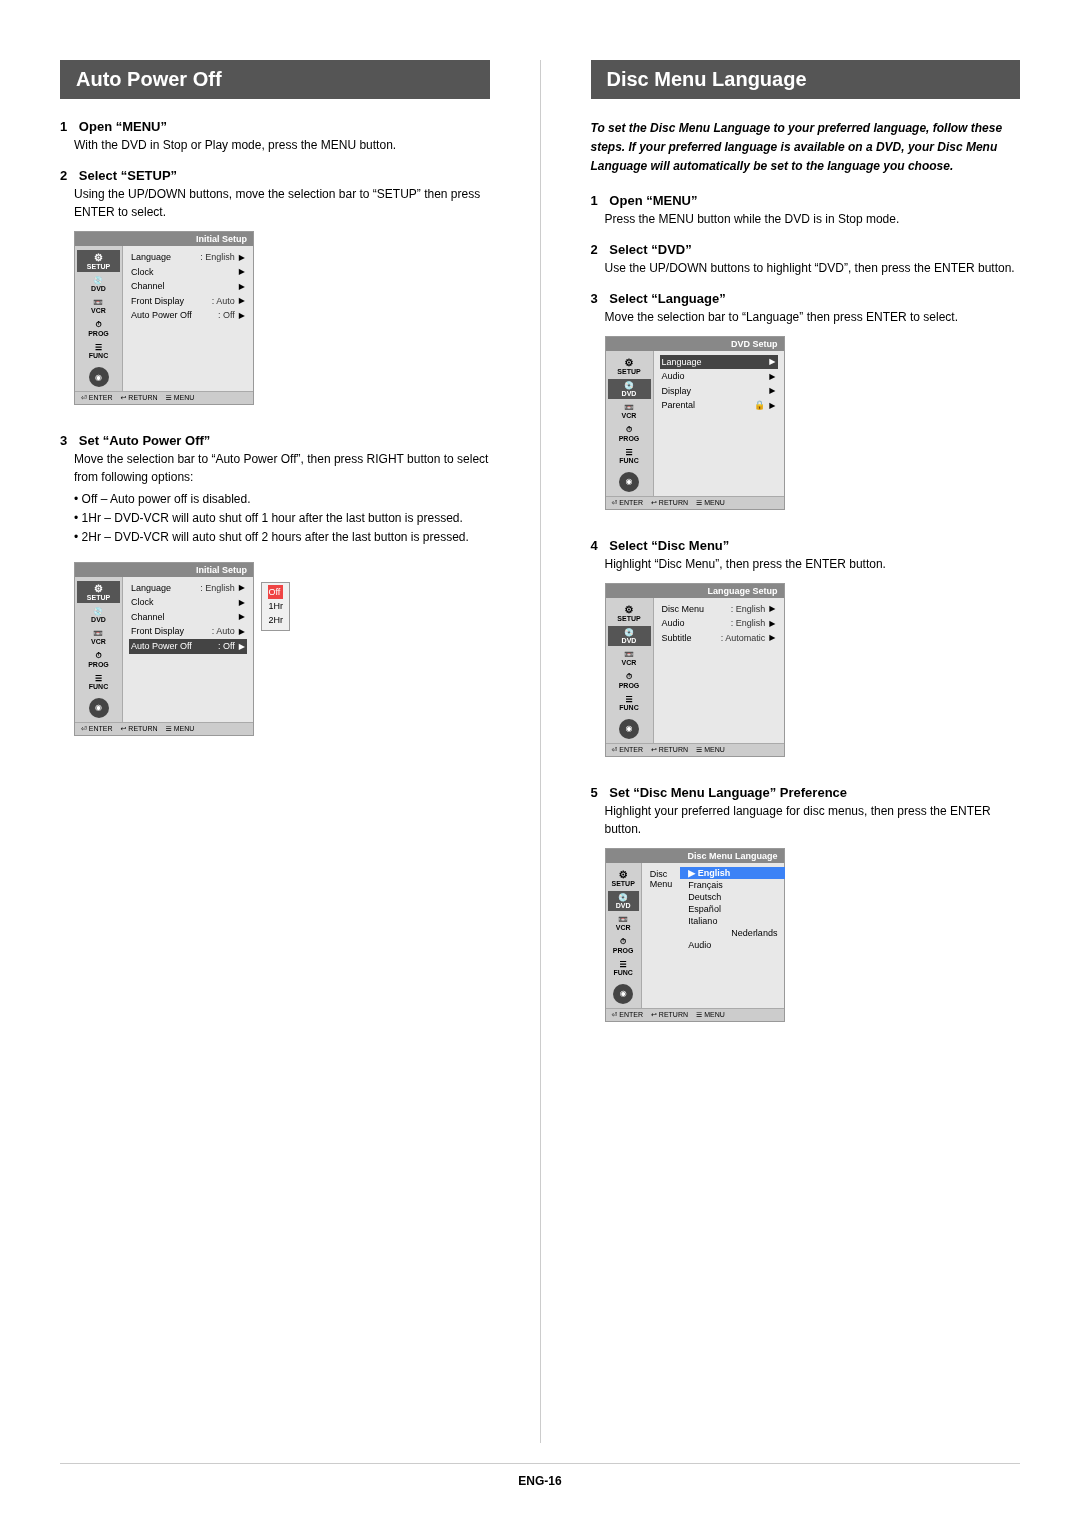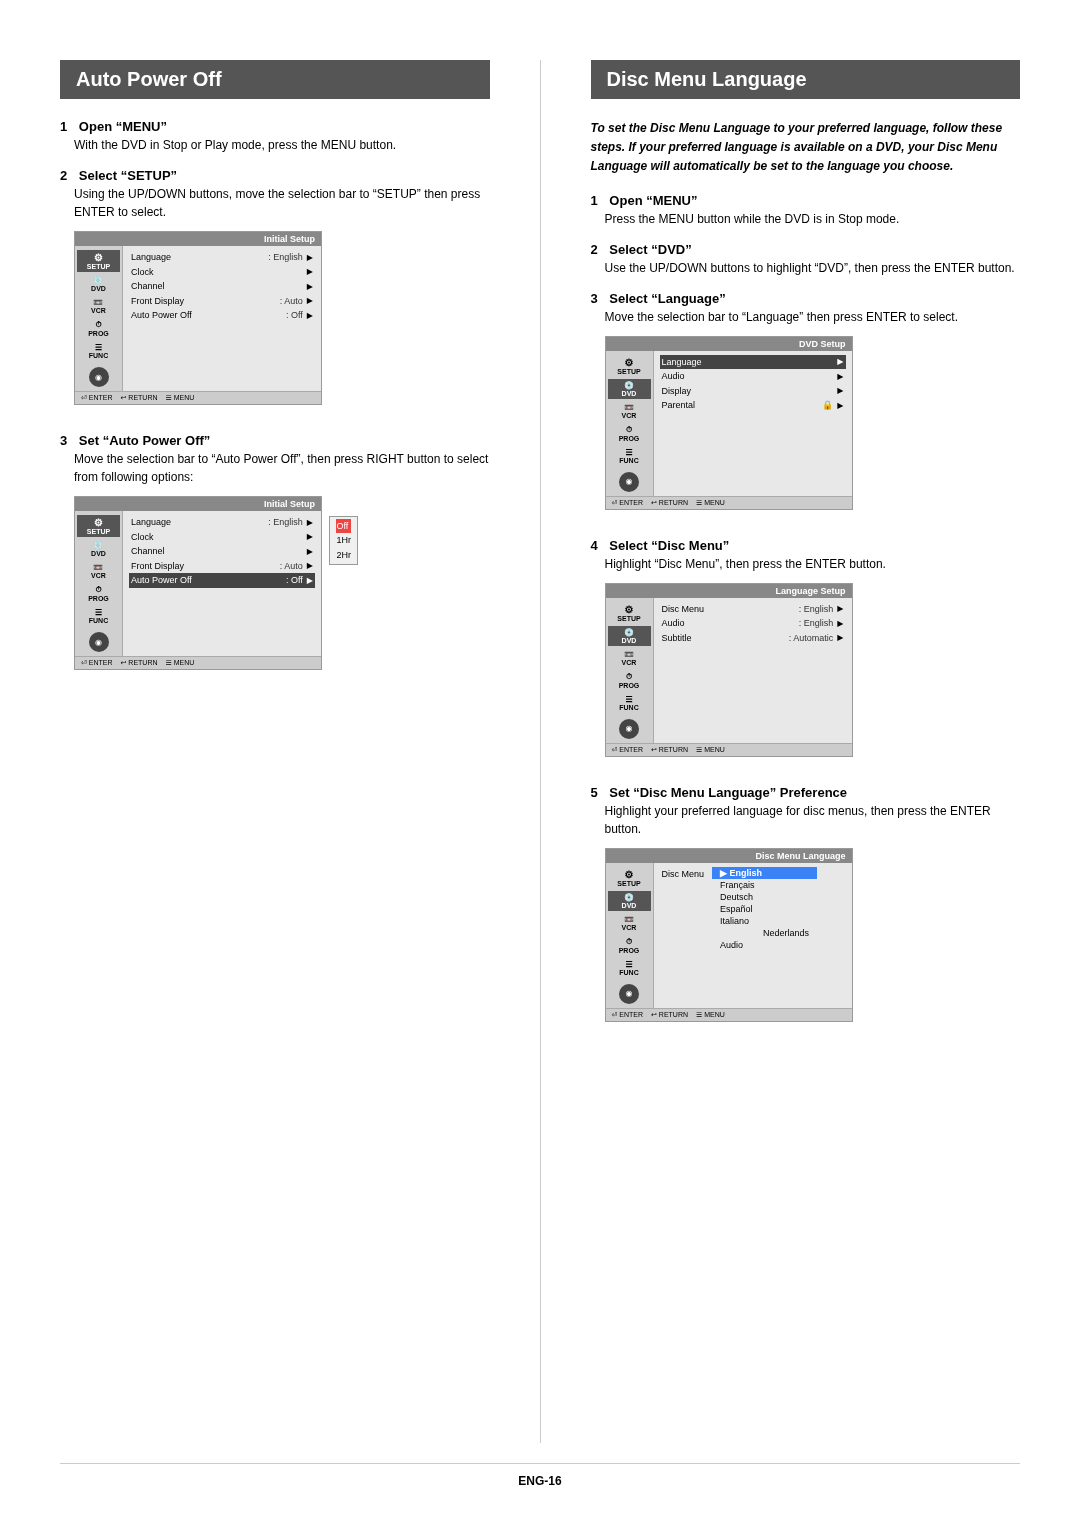--- a/index.html
+++ b/index.html
@@ -70,21 +70,21 @@
     .bullet-list li::before {
       content: "• ";
     }
     
     .osd-screen {
       border: 1px solid #999;
       background: #e8e8e8;
       margin: 10px 0 14px 14px;
       padding: 0;
       font-size: 10px;
-      width: 248px;
+      width: 180px;
       position: relative;
     }
     .osd-title-bar {
       background: #888;
       color: #fff;
       text-align: right;
       padding: 2px 6px;
       font-size: 9px;
       font-weight: bold;
     }
@@ -292,20 +292,25 @@
         </div>
       </div>
 
       
       <div class="step">
         <div class="step-header">
           <span class="step-number">3</span>&nbsp;
           <span class="step-title">Set “Auto Power Off”</span>
         </div>
         <div class="step-body">Move the selection bar to “Auto Power Off”, then press RIGHT button to select from following options:</div>
+        <ul class="bullet-list">
+          <li>Off – Auto power off is disabled.</li>
+          <li>1Hr – DVD-VCR will auto shut off 1 hour after the last button is pressed.</li>
+          <li>2Hr – DVD-VCR will auto shut off 2 hours after the last button is  pressed.</li>
+        </ul>
 
         
         <div class="osd-wrapper" style="position:relative;">
           <div class="osd-screen">
             <div class="osd-title-bar">Initial Setup</div>
             <div class="osd-content">
               <div class="osd-sidebar">
                 <div class="osd-sidebar-item setup-icon active">SETUP</div>
                 <div class="osd-sidebar-item dvd-icon">DVD</div>
                 <div class="osd-sidebar-item vcr-icon">VCR</div>

